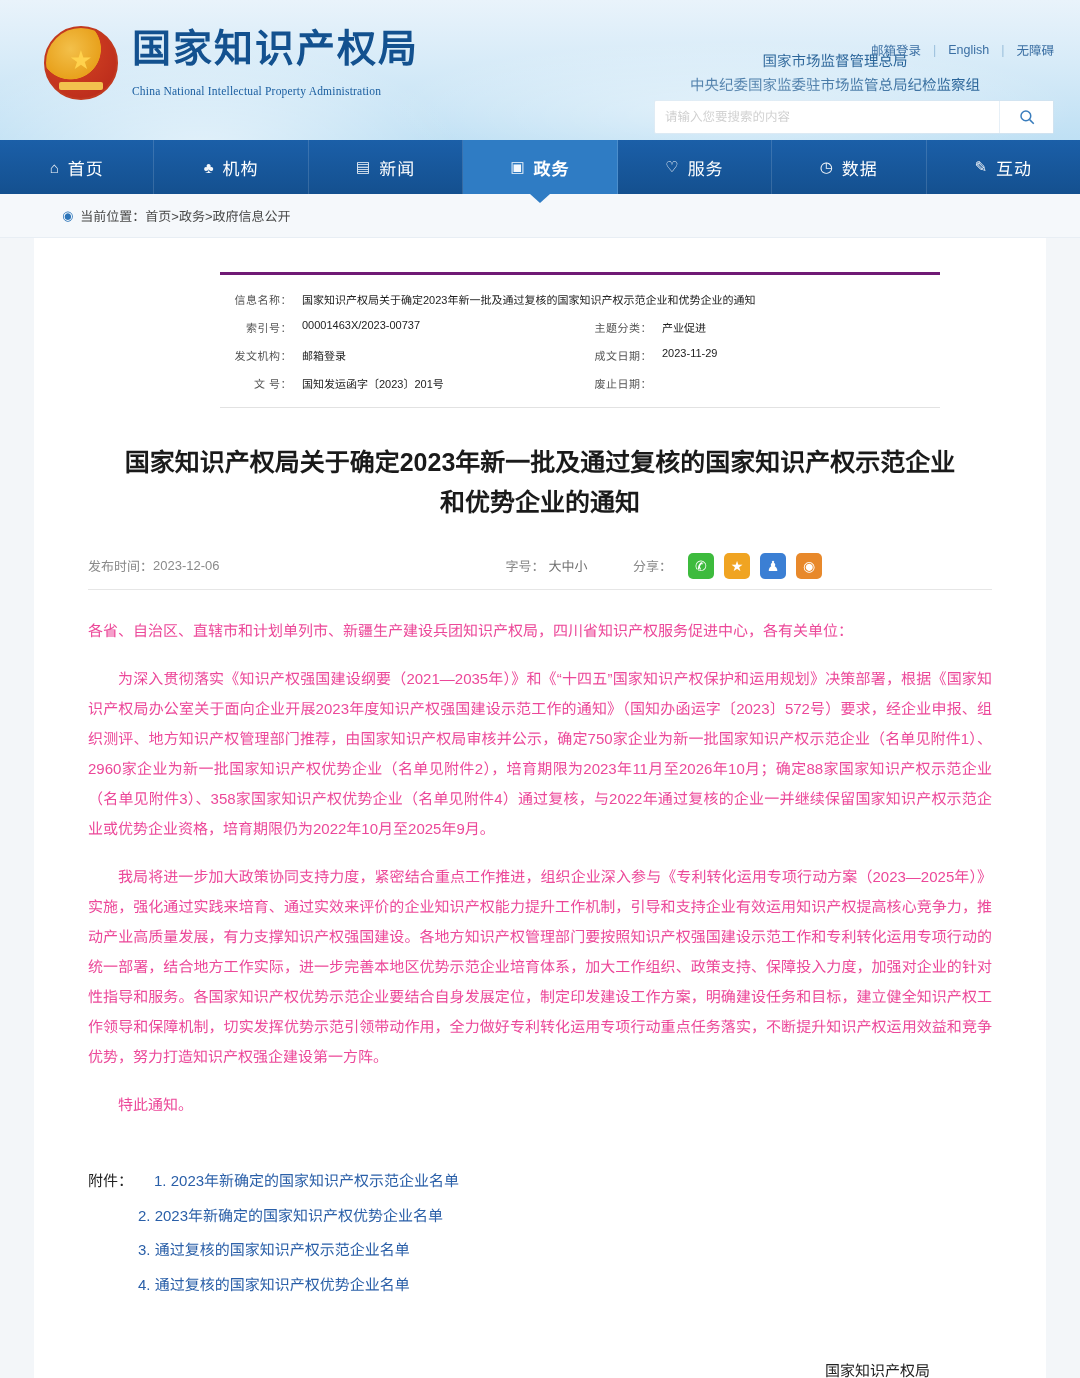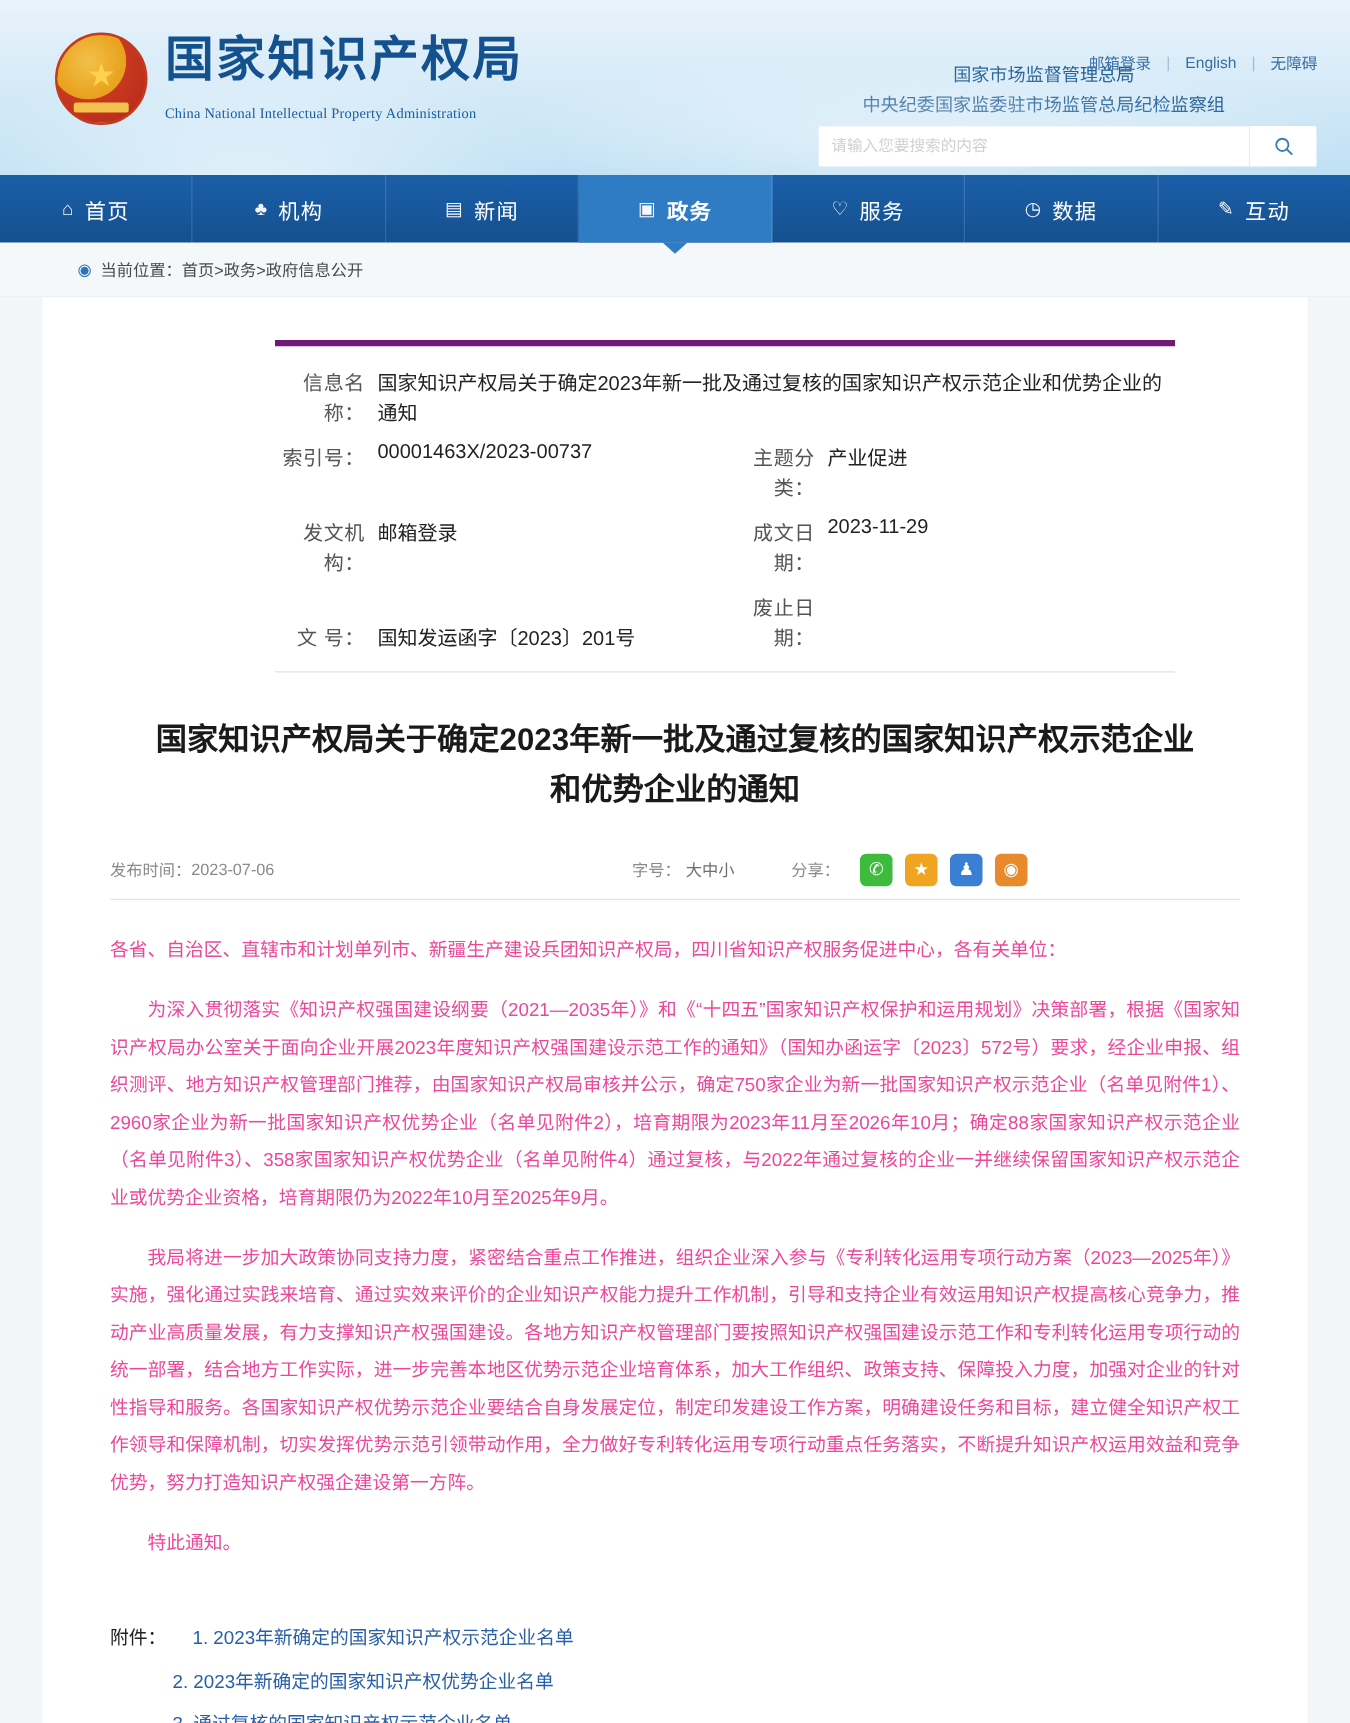--- a/index.html
+++ b/index.html
@@ -196,25 +196,25 @@
   }
   .card {
     margin: 0 34px;
     background: #ffffff;
     padding: 30px 46px 60px 46px;
     min-height: 1120px;
   }
 
   
   .info-table {
-    border-top: 5px solid #701a75;
+    border-top: 3px solid #701a75;
     border-bottom: 1px solid #e2e2e2;
     padding: 16px 0 14px 0;
     margin: 4px 60px 0 140px;
-    font-size: 16px;
+    font-size: 11px;
     color: #333;
   }
   .info-row { display: flex; margin-bottom: 12px; }
   .info-row:last-child { margin-bottom: 2px; align-items: flex-end; }
   .info-cell { display: flex; flex: 1; }
   .info-cell.full { flex: 0 0 100%; }
   .info-label {
     color: #555;
     width: 72px;
     text-align: right;
@@ -427,21 +427,21 @@
             <div class="info-label">废止日期：</div>
             <div class="info-value"></div>
           </div>
         </div>
       </div>
 
       <div class="doc-title">国家知识产权局关于确定2023年新一批及通过复核的国家知识产权示范企业和优势企业的通知</div>
 
       <div class="meta-bar">
         <span class="pub-time">发布时间：</span>
-        <span class="pub-time">2023-07-06</span>
+        <span class="pub-time">2023-12-06</span>
 
         <span class="fontsize-group">
           <span class="fs-label">字号：</span>
           <span class="fs-opt">大</span>
           <span class="fs-opt">中</span>
           <span class="fs-opt">小</span>
         </span>
 
         <span class="share-group">
           <span class="share-label">分享：</span>

